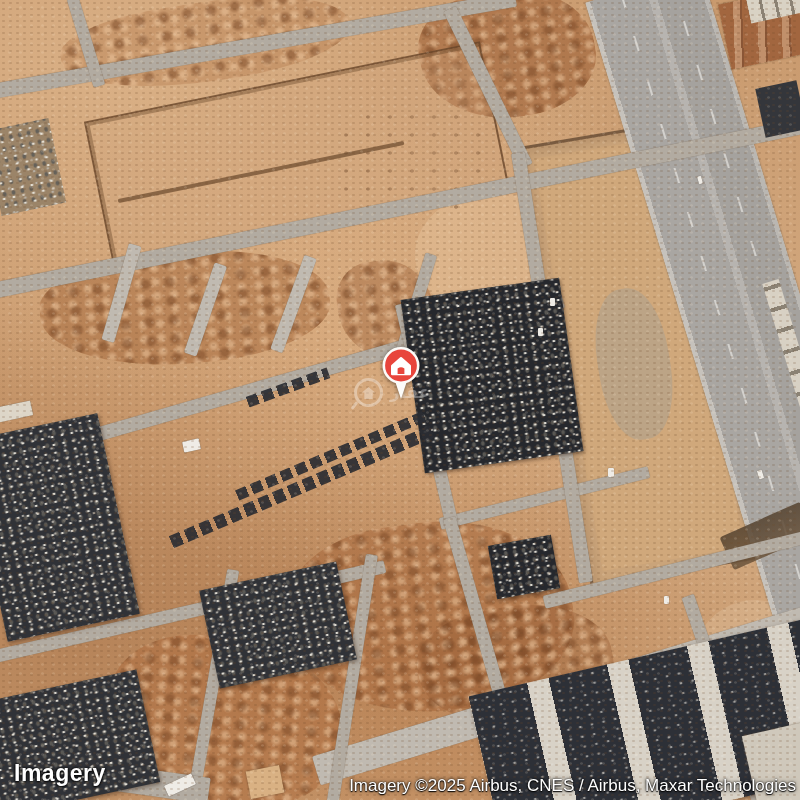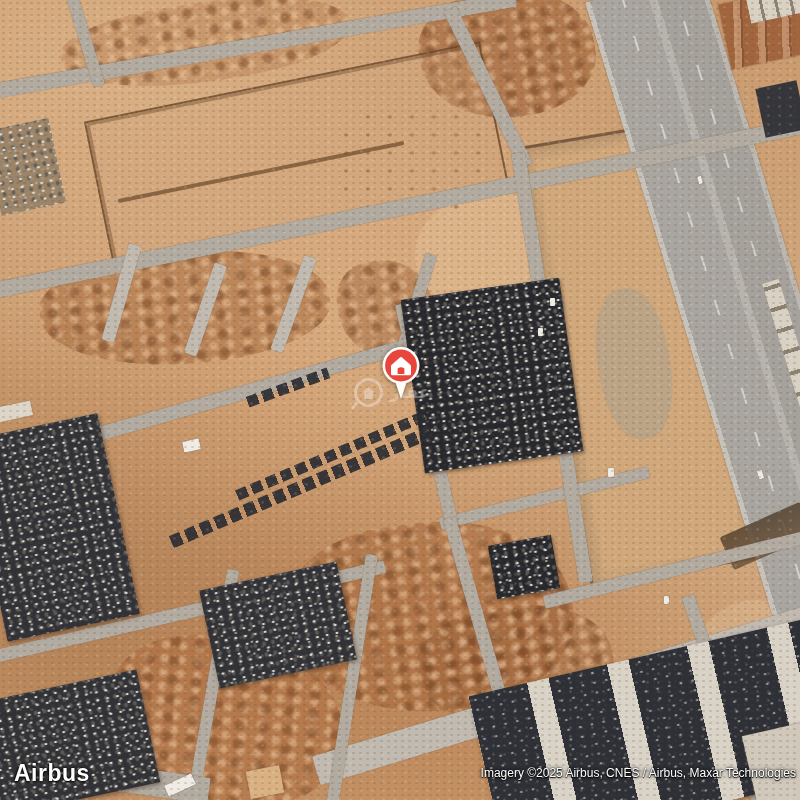--- a/index.html
+++ b/index.html
@@ -78,21 +78,21 @@
   .wm-icon{width:23px;height:23px;border:3px solid #fff;border-radius:50%;position:relative;display:block;}
   .wm-icon::after{content:"";position:absolute;width:3px;height:9px;background:#fff;left:-4px;bottom:-6px;
     transform:rotate(38deg);border-radius:2px;}
   .wm-house{position:absolute;left:5px;right:5px;top:6px;bottom:5px;background:#fff;
     clip-path:polygon(50% 0,100% 45%,82% 45%,82% 100%,18% 100%,18% 45%,0 45%);}
   .wm-text{font-size:17px;font-weight:bold;font-family:"DejaVu Sans",sans-serif;line-height:1;}
   
   .glogo{position:absolute;left:14px;top:760px;z-index:30;font-size:23px;font-weight:bold;color:#fff;
     letter-spacing:.5px;
     text-shadow:0 1px 2px rgba(0,0,0,.75),0 0 3px rgba(0,0,0,.65),1px 0 2px rgba(0,0,0,.5),-1px 0 2px rgba(0,0,0,.5);}
-  .attrib{position:absolute;right:4px;bottom:20px;z-index:30;font-size:12px;color:#fff;
+  .attrib{position:absolute;right:4px;bottom:4px;z-index:30;font-size:17px;color:#fff;
     text-shadow:0 0 2px rgba(0,0,0,.95),0 0 4px rgba(0,0,0,.75),0 1px 1px rgba(0,0,0,.9);}
 </style>
 </head>
 <body>
 
 <div class="viewport">
 
   <div class="rough" style="left:60px;top:2px;width:290px;height:80px;transform:rotate(-9deg);background-color:rgba(176,116,70,.35);"></div>
   <div class="rough" style="left:420px;top:-10px;width:175px;height:128px;transform:rotate(-10deg);background-color:rgba(153,90,48,.55);"></div>
   <div class="rough" style="left:638px;top:42px;width:82px;height:92px;transform:rotate(-14deg);background-color:rgba(160,98,55,.45);"></div>
@@ -179,16 +179,16 @@
 
   <div class="marker">
     <svg width="46" height="58" viewBox="0 0 46 58">
       <path d="M16 33 L23 54 L30 33 Z" fill="#FCFBF8"></path>
       <circle cx="23" cy="20.5" r="17.2" fill="#E8453C" stroke="#FCFBF8" stroke-width="2.6"></circle>
       <path d="M14.2 29 V20.8 L23 13.2 L31.8 20.8 V29 Z" fill="#FFFFFF" stroke="#FFFFFF" stroke-width="2.4" stroke-linejoin="round"></path>
       <path d="M19.6 29 V23.6 Q23 20.8 26.4 23.6 V29 Z" fill="#E8453C"></path>
     </svg>
   </div>
 
-  <div class="glogo">Airbus</div>
+  <div class="glogo">Imagery</div>
   <div class="attrib">Imagery ©2025 Airbus, CNES / Airbus, Maxar Technologies</div>
 
 </div>
 
 </body></html>

